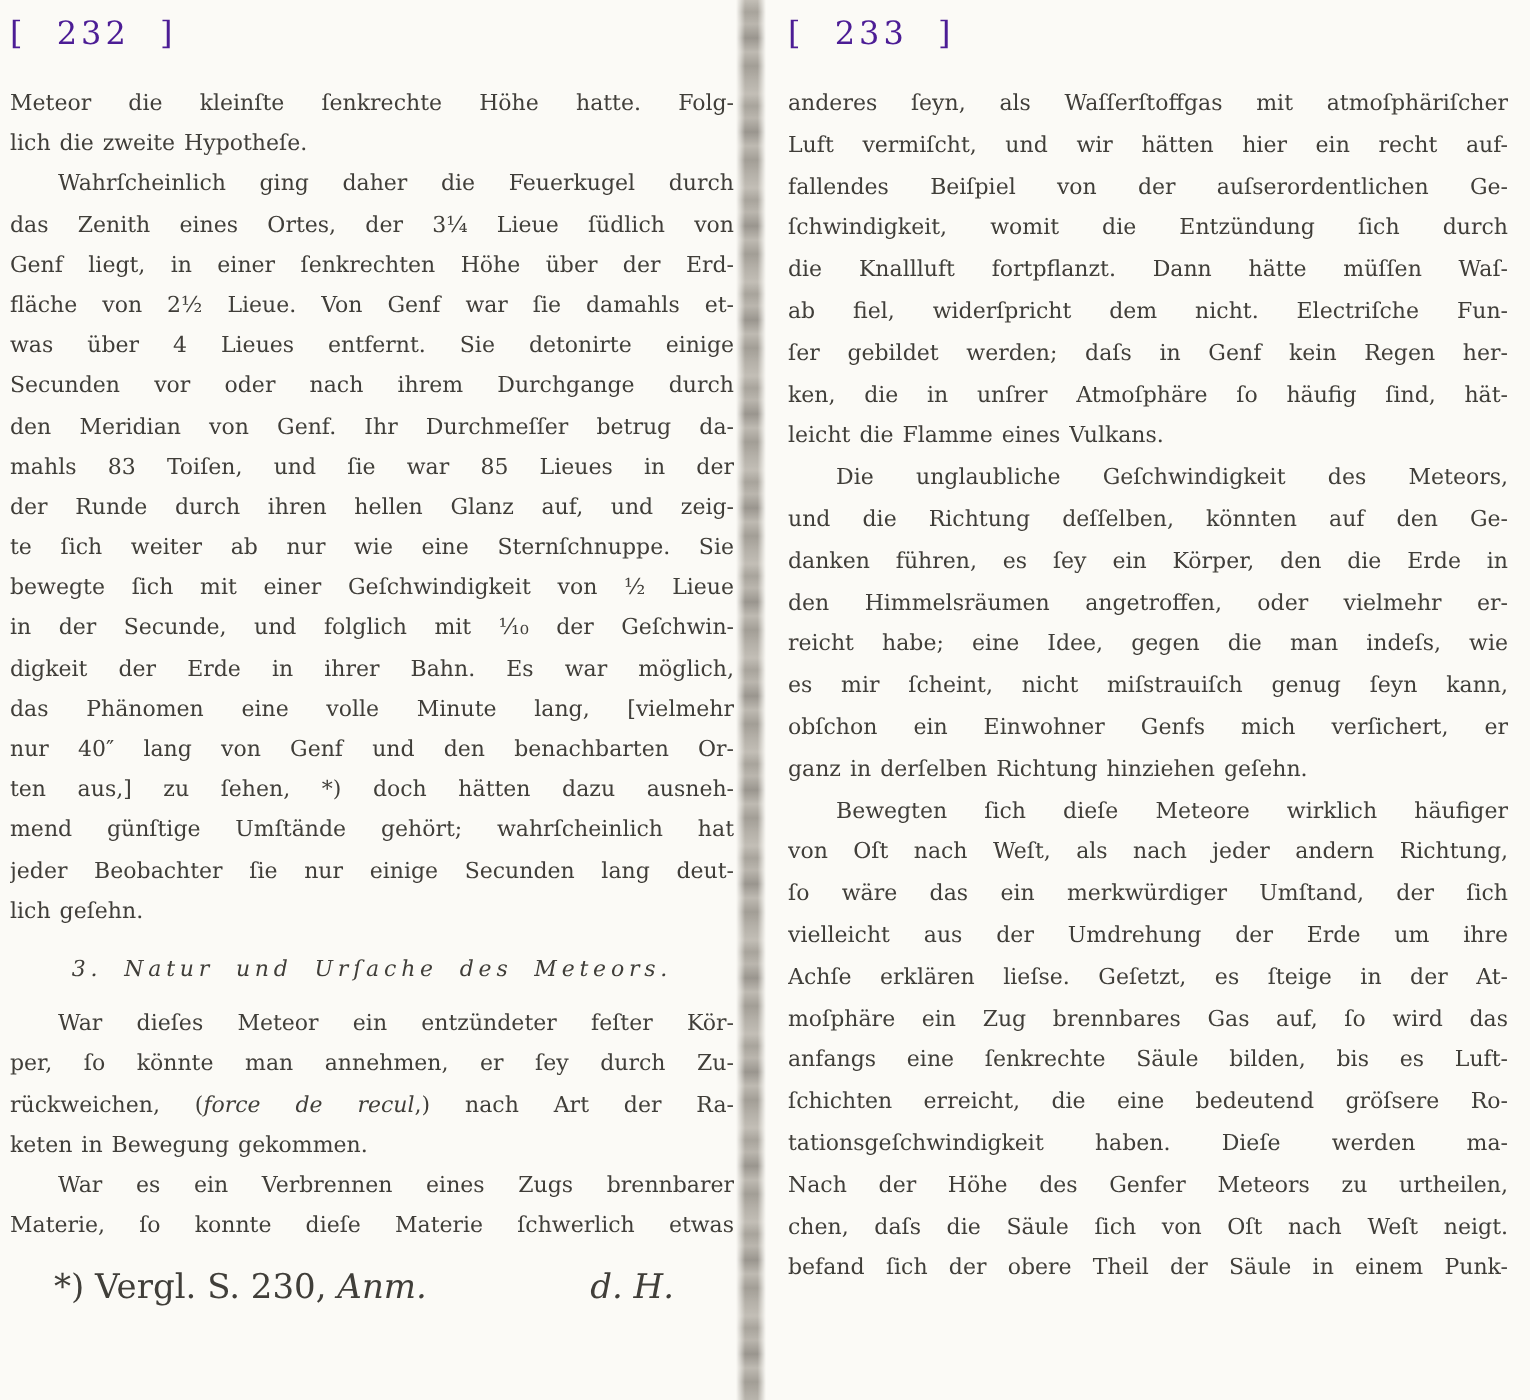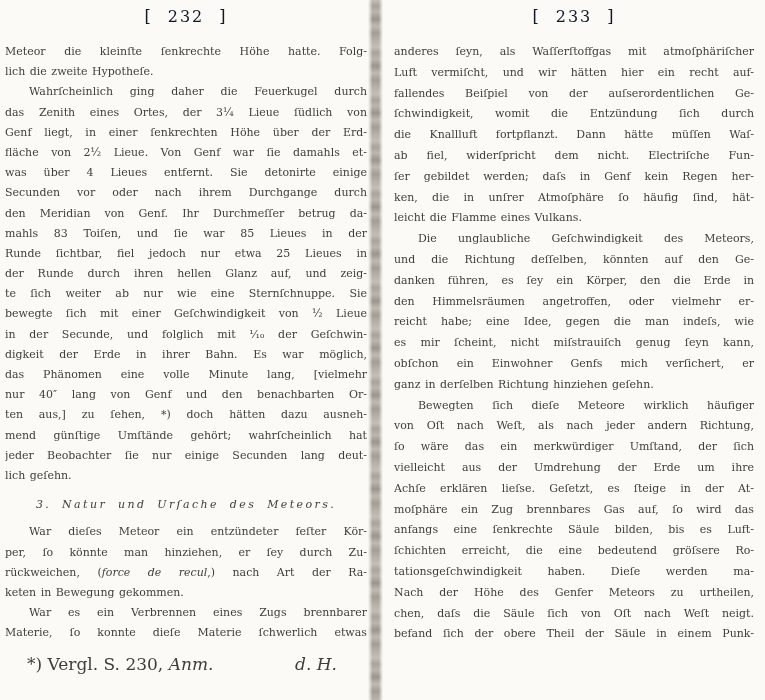--- a/index.html
+++ b/index.html
@@ -21,26 +21,26 @@
     -webkit-mask-image: linear-gradient(to right, transparent 0%, #000 30%, #000 72%, transparent 100%);
     mask-image: linear-gradient(to right, transparent 0%, #000 30%, #000 72%, transparent 100%);
     opacity: .8;
   }
 
   .column { position: absolute; top: 7px; }
   .column.left  { left: 5px;   width: 362px; }
   .column.right { left: 394px; width: 360px; }
 
   .page-head {
-    text-align: center;
+    text-align: left;
     font-size: 16px;
     letter-spacing: 2px;
     word-spacing: 8px;
     margin-bottom: 16px;
-    color: #0f172a;
+    color: #4c1d95;
   }
 
   .line {
     font-size: 11px;
     line-height: 20.2px;
     height: 20.2px;
     overflow: hidden;
     text-align: justify;
     text-align-last: justify;
     word-spacing: 1px;
@@ -79,35 +79,34 @@
         <div class="line full">Meteor die kleinſte ſenkrechte Höhe hatte. Folg-</div>
         <div class="line end">lich die zweite Hypotheſe.</div>
         <div class="line ind">Wahrſcheinlich ging daher die Feuerkugel durch</div>
         <div class="line full">das Zenith eines Ortes, der 3¼ Lieue ſüdlich von</div>
         <div class="line full">Genf liegt, in einer ſenkrechten Höhe über der Erd-</div>
         <div class="line full">fläche von 2½ Lieue. Von Genf war ſie damahls et-</div>
         <div class="line full">was über 4 Lieues entfernt. Sie detonirte einige</div>
         <div class="line full">Secunden vor oder nach ihrem Durchgange durch</div>
         <div class="line full">den Meridian von Genf. Ihr Durchmeſſer betrug da-</div>
         <div class="line full">mahls 83 Toiſen, und ſie war 85 Lieues in der</div>
-        <div class="line full">Runde ſichtbar, fiel jedoch nur etwa 25 Lieues in</div>
         <div class="line full">der Runde durch ihren hellen Glanz auf, und zeig-</div>
         <div class="line full">te ſich weiter ab nur wie eine Sternſchnuppe. Sie</div>
         <div class="line full">bewegte ſich mit einer Geſchwindigkeit von ½ Lieue</div>
         <div class="line full">in der Secunde, und folglich mit ¹⁄₁₀ der Geſchwin-</div>
         <div class="line full">digkeit der Erde in ihrer Bahn. Es war möglich,</div>
         <div class="line full">das Phänomen eine volle Minute lang, [vielmehr</div>
         <div class="line full">nur 40″ lang von Genf und den benachbarten Or-</div>
         <div class="line full">ten aus,] zu ſehen, *) doch hätten dazu ausneh-</div>
         <div class="line full">mend günſtige Umſtände gehört; wahrſcheinlich hat</div>
         <div class="line full">jeder Beobachter ſie nur einige Secunden lang deut-</div>
         <div class="line end">lich geſehn.</div>
         <div class="line head">3. Natur und Urſache des Meteors.</div>
         <div class="line ind">War dieſes Meteor ein entzündeter feſter Kör-</div>
-        <div class="line full">per, ſo könnte man hinziehen, er ſey durch Zu-</div>
+        <div class="line full">per, ſo könnte man annehmen, er ſey durch Zu-</div>
         <div class="line full">rückweichen, (<i>force de recul</i>,) nach Art der Ra-</div>
         <div class="line end">keten in Bewegung gekommen.</div>
         <div class="line ind">War es ein Verbrennen eines Zugs brennbarer</div>
         <div class="line full">Materie, ſo konnte dieſe Materie ſchwerlich etwas</div>
       </div>
     <div class="footnote">
       <span>*) Vergl. S. 230, <i>Anm.</i></span>
       <span><i>d. H.</i></span>
     </div>
   </div>

